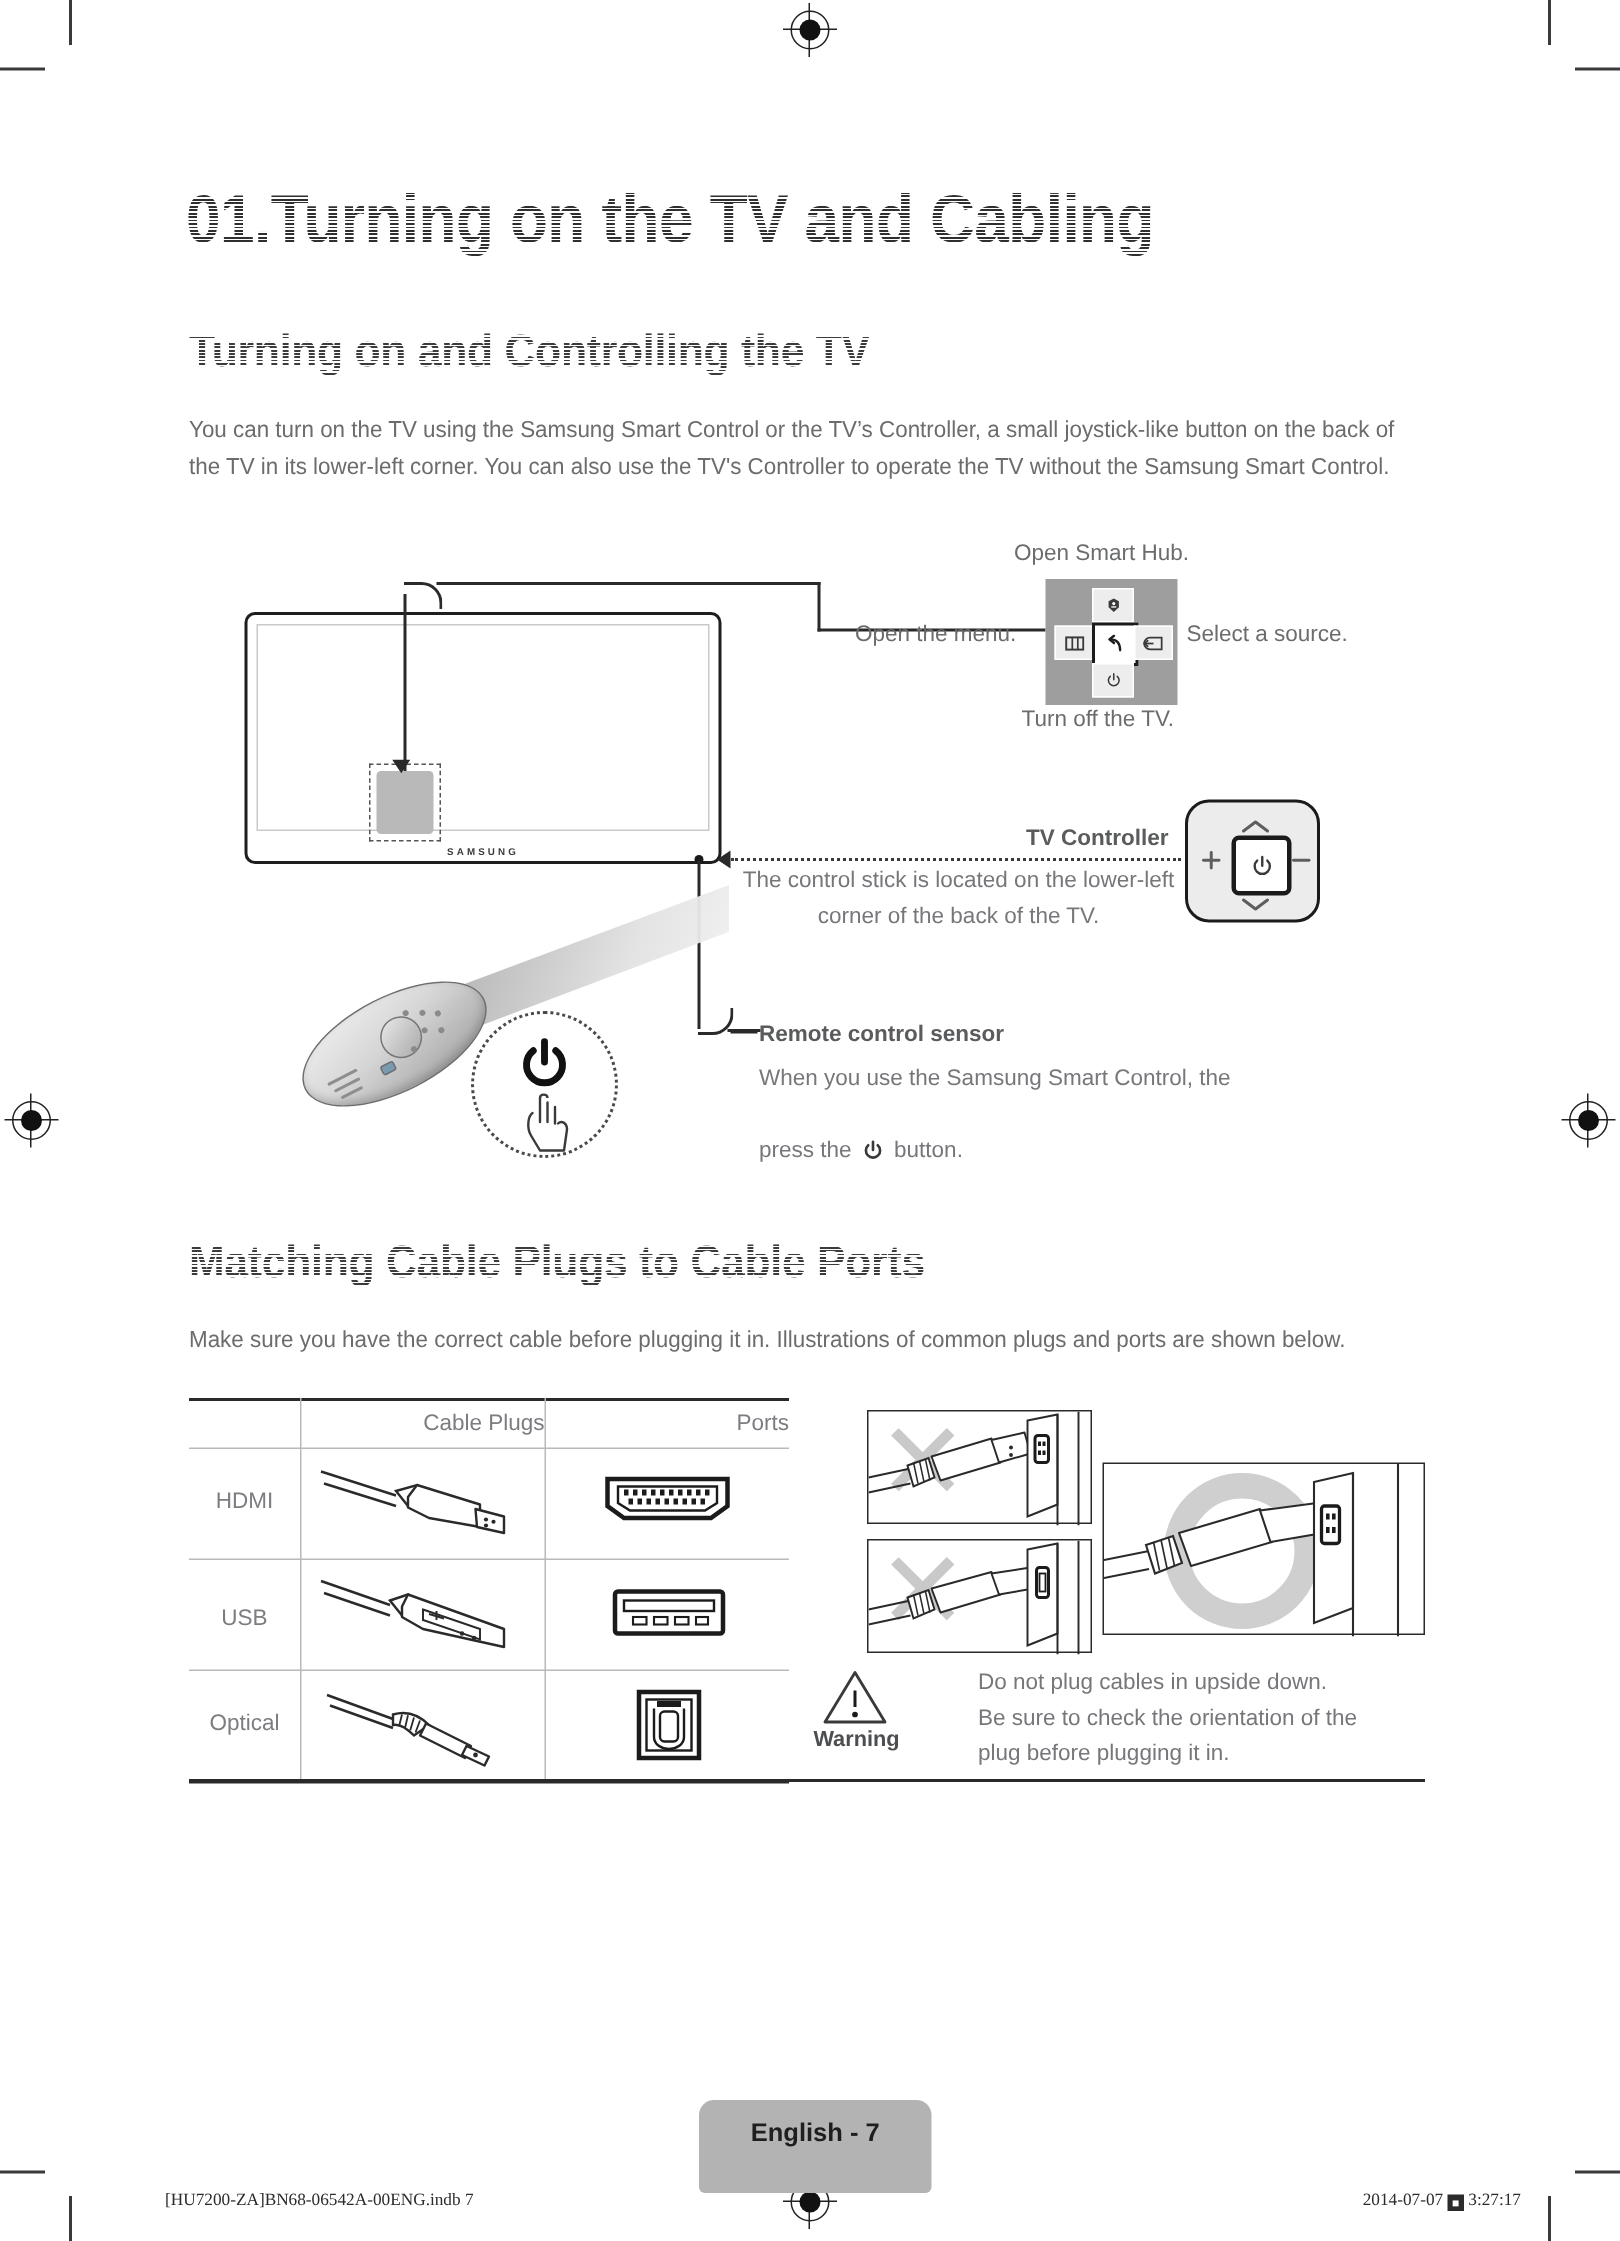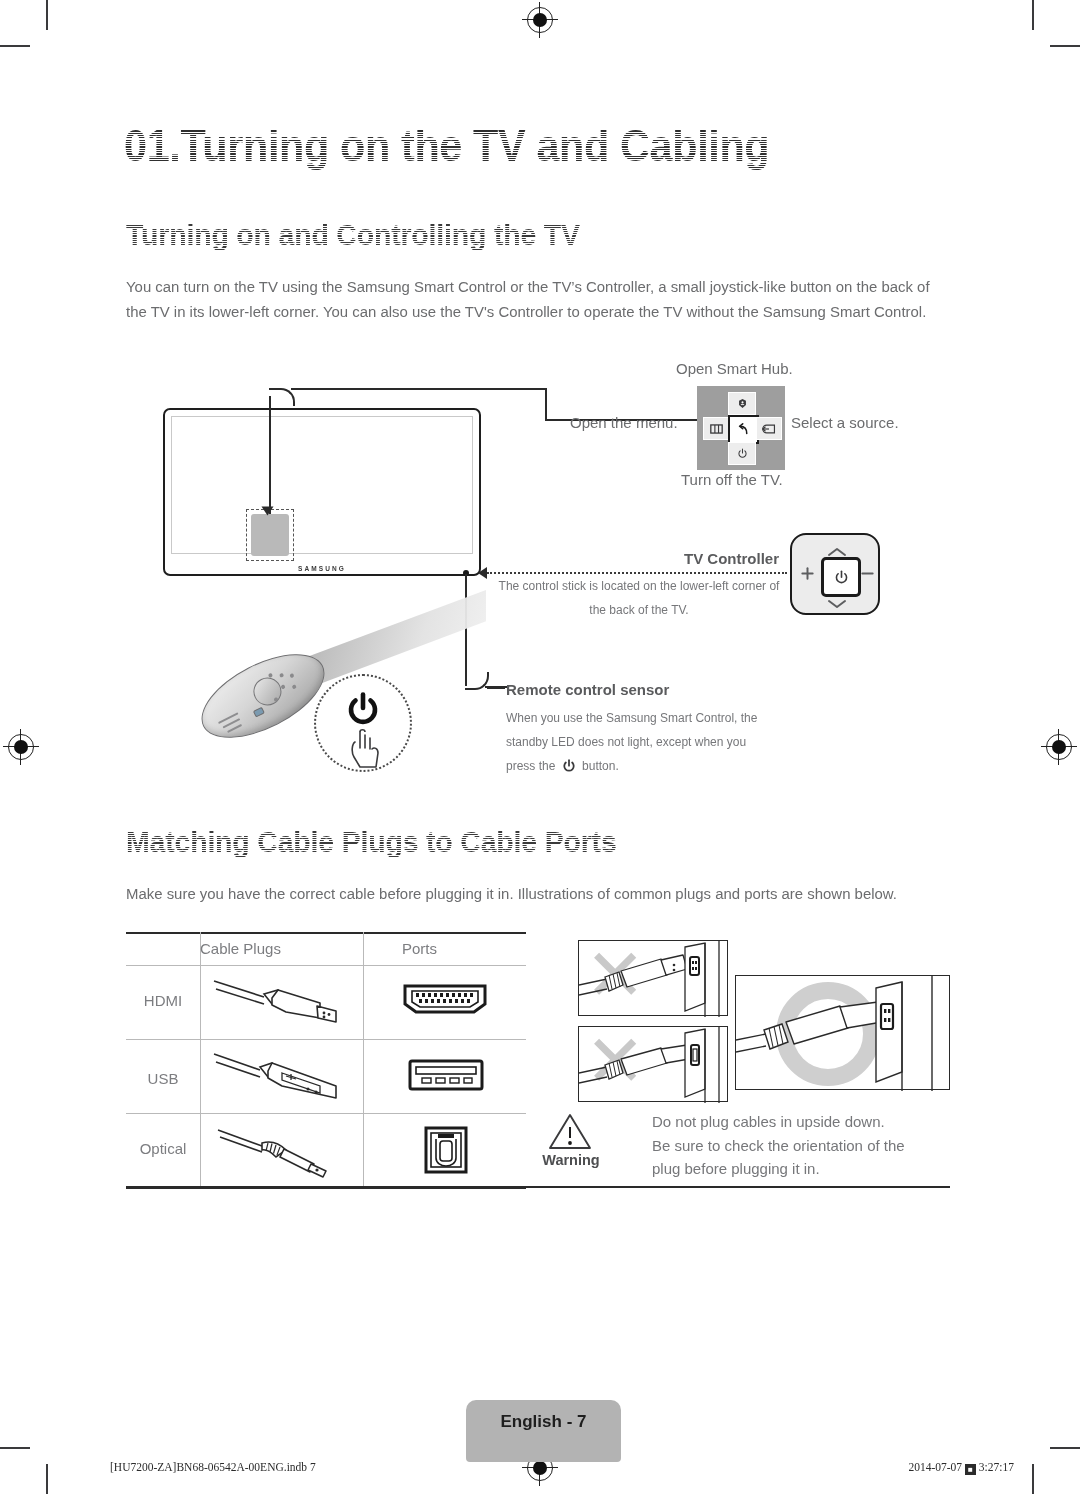--- a/index.html
+++ b/index.html
@@ -29,21 +29,21 @@
       pointer-events:none;}
 
   
   .body-copy{position:absolute;font-size:15.4px;line-height:25px;color:#6b6c6e;
       font-family:"Liberation Sans","DejaVu Sans",sans-serif;transform:scaleX(.97);
       transform-origin:left top;}
 
   
   .callout{position:absolute;font-size:15px;color:#6b6c6e;line-height:23px;white-space:nowrap;}
   .callout.b{font-weight:700;color:#5a5b5d;}
-  .para{position:absolute;font-size:12px;line-height:23.5px;color:#76777a;}
+  .para{position:absolute;font-size:15px;line-height:23.5px;color:#76777a;}
 
   
   .tv-outer{position:absolute;left:163px;top:408px;width:318px;height:168px;
       border:2.6px solid #1e1e1e;border-radius:7px;background:#fff;box-sizing:border-box;}
   .tv-inner{position:absolute;left:6px;top:6px;right:6px;bottom:20px;border:1px solid #c9c9c9;}
   .tv-logo{position:absolute;left:0;right:0;bottom:2px;text-align:center;font-size:6.5px;
       letter-spacing:2.1px;font-weight:700;color:#3a3a3a;}
   .ctrl-dash{position:absolute;left:246px;top:509px;width:48px;height:52px;
       border:1.6px dashed #555;box-sizing:border-box;}
   .ctrl-fill{position:absolute;left:251px;top:514px;width:38px;height:42px;background:#b9b9b9;border-radius:3px;}
@@ -89,21 +89,21 @@
       border:3px solid #1b1b1b;border-radius:5px;display:flex;align-items:center;justify-content:center;}
   .chev{position:absolute;width:20px;height:10px;}
   .tvc .plus,.tvc .minus{position:absolute;color:#4d4d4f;font-size:17px;line-height:1;}
 
   
   .tbl{position:absolute;left:126px;top:932px;width:400px;}
   .tbl .rule-top{position:absolute;left:0;top:0;width:400px;height:2.4px;background:#2a2a2a;}
   .tbl .rule-bot{position:absolute;left:0;top:255px;width:400px;height:2.4px;background:#2a2a2a;}
   .tbl .hline{position:absolute;height:1px;background:#b9b9b9;}
   .tbl .vline{position:absolute;width:1px;background:#b9b9b9;}
-  .tbl .th{position:absolute;font-size:15px;color:#7c7d80;text-align:left;}
+  .tbl .th{position:absolute;font-size:15px;color:#7c7d80;text-align:right;}
   .tbl .rowlbl{position:absolute;font-size:15px;color:#7c7d80;text-align:center;width:74px;}
 
   
   .op{position:absolute;border:1.1px solid #2a2a2a;box-sizing:border-box;background:#fff;}
   .xmark{position:absolute;color:#c9c9c9;font-weight:700;line-height:1;}
   .omark{position:absolute;border:17px solid #cfcfcf;border-radius:50%;box-sizing:border-box;}
 
   .warn-tri{position:absolute;left:548px;top:1112px;width:44px;height:38px;}
   .warn-lbl{position:absolute;left:534px;top:1152px;width:74px;text-align:center;
       font-size:14.5px;font-weight:700;color:#4d4e50;}
@@ -288,21 +288,20 @@
     <div class="chev" style="left:35px;top:60px;">
       <svg viewBox="0 0 20 10" width="20" height="10" aria-hidden="true">
         <path d="M2 2 L10 8 L18 2" fill="none" stroke="#5d5e60" stroke-width="2" stroke-linecap="round" stroke-linejoin="round"></path>
       </svg>
     </div>
   </div>
 
   <div class="leadline" style="left:487px;top:687px;width:18px;height:2px;"></div>
   <div class="callout b" style="left:506px;top:678px;">Remote control sensor</div>
   <div class="para" style="left:506px;top:707px;">When you use the Samsung Smart Control, the</div>
-  <div class="para" style="left:506px;top:731px;">standby LED does not light, except when you</div>
   <div class="para" style="left:506px;top:755px;">
     <span>press the</span>
     <span style="display:inline-block;vertical-align:-3px;margin:0 3px;">
       <svg viewBox="0 0 16 16" width="14" height="14" aria-hidden="true">
         <path d="M4.4 4a5.4 5.4 0 1 0 7.2 0" fill="none" stroke="#3a3a3c" stroke-width="2" stroke-linecap="round"></path>
         <line x1="8" y1="1.4" x2="8" y2="7.6" stroke="#3a3a3c" stroke-width="2" stroke-linecap="round"></line>
       </svg>
     </span>
     <span>button.</span>
   </div>
@@ -313,21 +312,21 @@
   <div class="tbl">
     <div class="rule-top"></div>
     <div class="hline" style="left:0;top:33px;width:400px;"></div>
     <div class="hline" style="left:0;top:107px;width:400px;"></div>
     <div class="hline" style="left:0;top:181px;width:400px;"></div>
     <div class="rule-bot"></div>
     <div class="vline" style="left:74px;top:0;height:255px;"></div>
     <div class="vline" style="left:237px;top:0;height:255px;"></div>
 
     <div class="th" style="left:74px;top:8px;width:163px;">Cable Plugs</div>
-    <div class="th" style="left:237px;top:8px;width:163px;padding-left:39px;">Ports</div>
+    <div class="th" style="left:237px;top:8px;width:163px;">Ports</div>
 
     <div class="rowlbl" style="left:0;top:60px;">HDMI</div>
     <div class="rowlbl" style="left:0;top:138px;">USB</div>
     <div class="rowlbl" style="left:0;top:208px;">Optical</div>
 
     <div style="position:absolute;left:86px;top:40px;">
       <svg viewBox="0 0 140 62" width="140" height="62" aria-hidden="true">
         <line x1="2" y1="9" x2="52" y2="25" stroke="#2a2a2a" stroke-width="1.6"></line>
         <line x1="4" y1="17" x2="52" y2="32" stroke="#2a2a2a" stroke-width="1.6"></line>
         <path d="M52 22 L66 18 L74 27 L60 32 Z" fill="#fff" stroke="#2a2a2a" stroke-width="1.6"></path>

